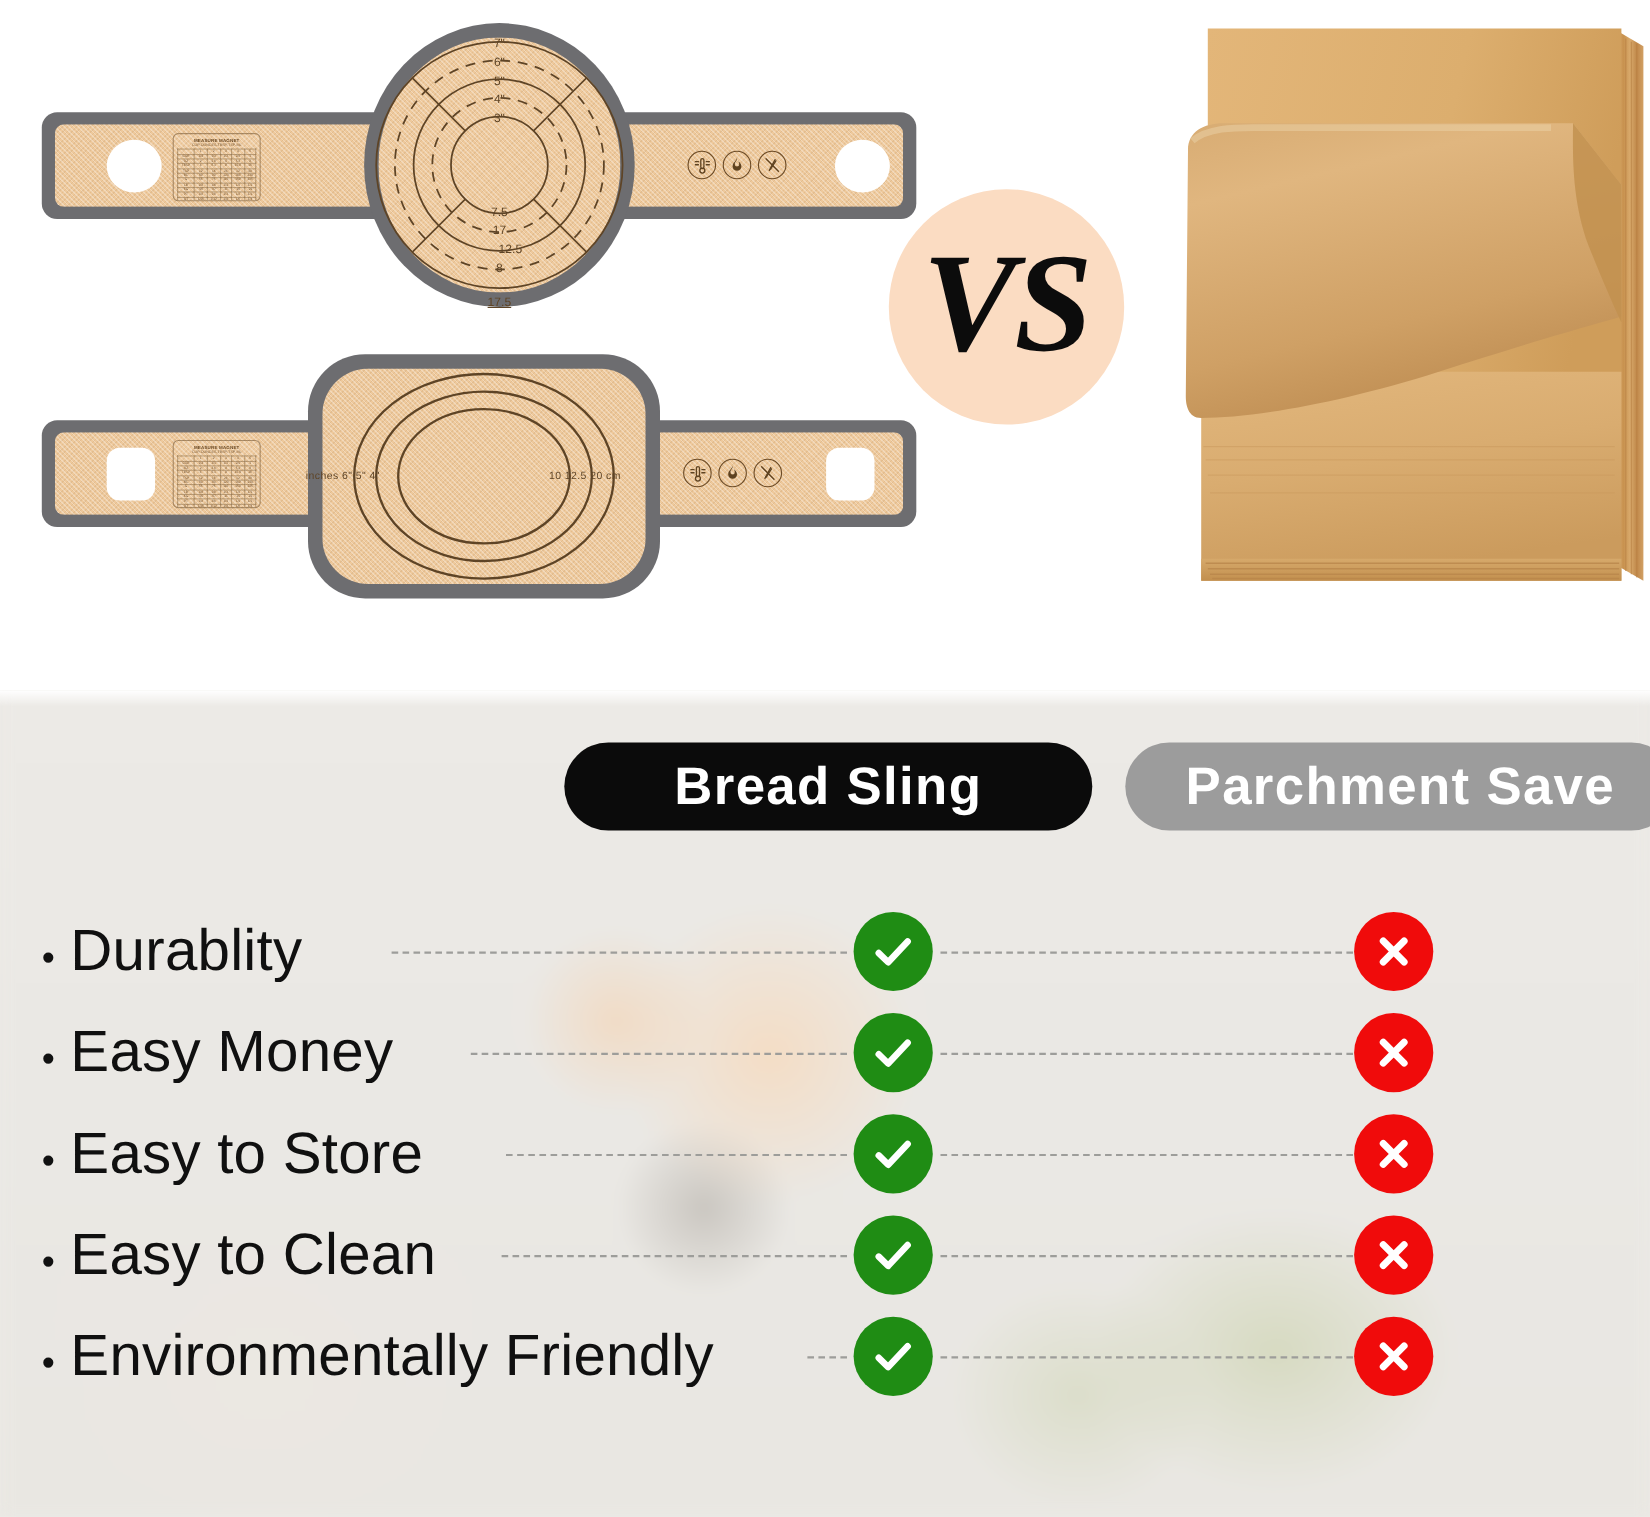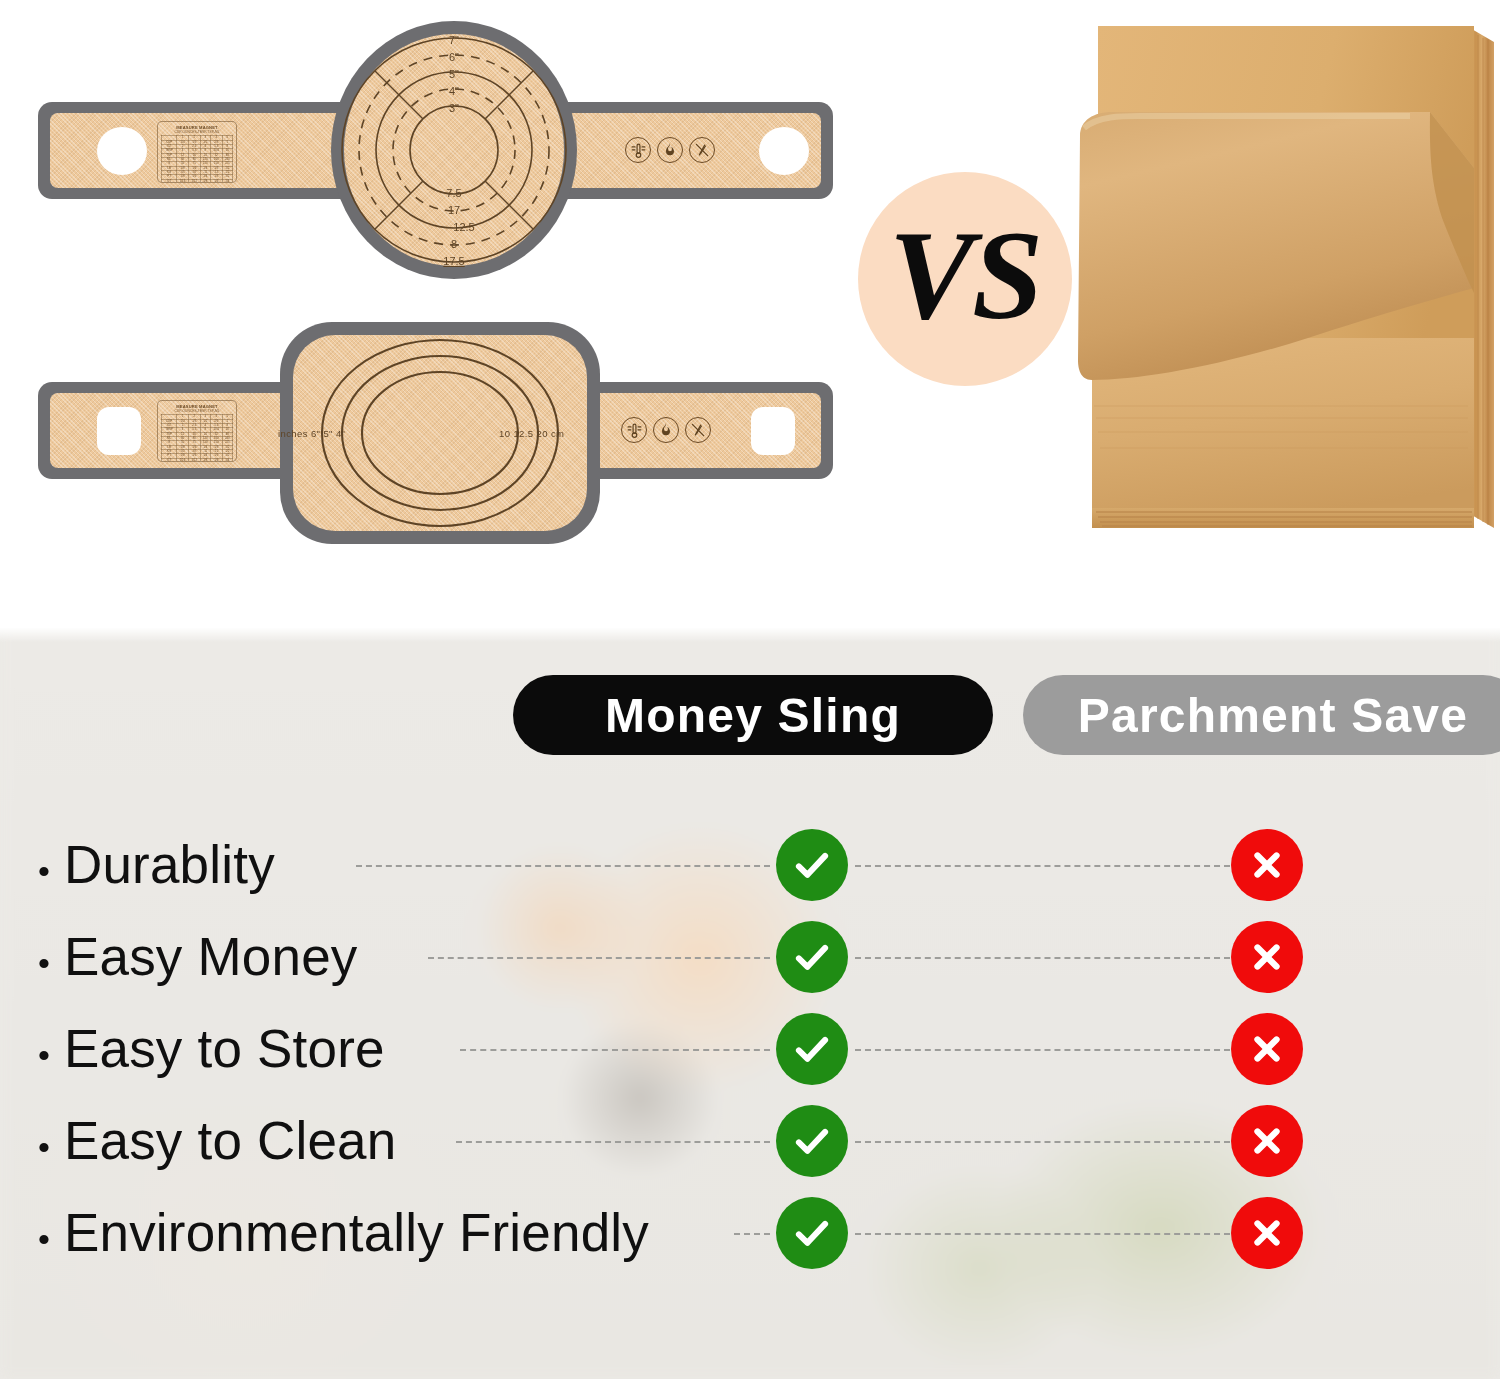--- a/index.html
+++ b/index.html
@@ -133,21 +133,21 @@
     font-size: 9.5px;
     color: #5e4426;
     letter-spacing: .4px;
     white-space: nowrap;
     transform: translateY(-50%);
   }
 
   
   #vs-badge {
     position: absolute;
-    left: 858px; top: 172px;
+    left: 808px; top: 172px;
     width: 214px; height: 214px;
     border-radius: 50%;
     background: #fbdcc2;
     display: flex; align-items: center; justify-content: center;
   }
   #vs-text {
     font-family: "Liberation Serif", serif;
     font-style: italic;
     font-weight: bold;
     font-size: 128px;
@@ -277,21 +277,21 @@
       <span class="guide-label" style="left:419px; top:25px;">7"</span>
       <span class="guide-label" style="left:419px; top:42px;">6"</span>
       <span class="guide-label" style="left:419px; top:59px;">5"</span>
       <span class="guide-label" style="left:419px; top:76px;">4"</span>
       <span class="guide-label" style="left:419px; top:93px;">3"</span>
 
       <span class="guide-label" style="left:419px; top:178px;">7.5</span>
       <span class="guide-label" style="left:419px; top:195px;">17</span>
       <span class="guide-label" style="left:419px; top:212px;padding-left:20px;">12.5</span>
       <span class="guide-label" style="left:419px; top:229px;">8</span>
-      <span class="guide-label" style="left:419px; top:246px;text-decoration:underline;">17.5</span>
+      <span class="guide-label" style="left:419px; top:260px;text-decoration:underline;">17.5</span>
 
       <div class="measure-box" style="left:122px; top:106px; width:80px; height:62px;">
         <div class="measure-title">MEASURE MAGNET</div>
         <div class="measure-sub">CUP-OUNCES-TBSP-TSP-ML</div>
         <table class="measure-table">
           <tbody id="mt-body-1">
               <tr>
                 <td></td>
                 <td>1</td>
                 <td>2</td>
@@ -632,21 +632,21 @@
       </svg>
     </div>
   </div>
 
   <div id="bottom-panel">
     <div id="bg-blur"></div>
     <div id="panel-topfade"></div>
 
     <div id="pill-row">
       <div class="pill" id="pill-bread">
-        <span>Money Sling</span>
+        <span>Bread Sling</span>
       </div>
       <div class="pill" id="pill-parch">
         <span>Parchment Save</span>
       </div>
     </div>
 
     <div id="rows">
         <div class="row">
           <div class="row-label">
             <span class="bullet">•</span>

